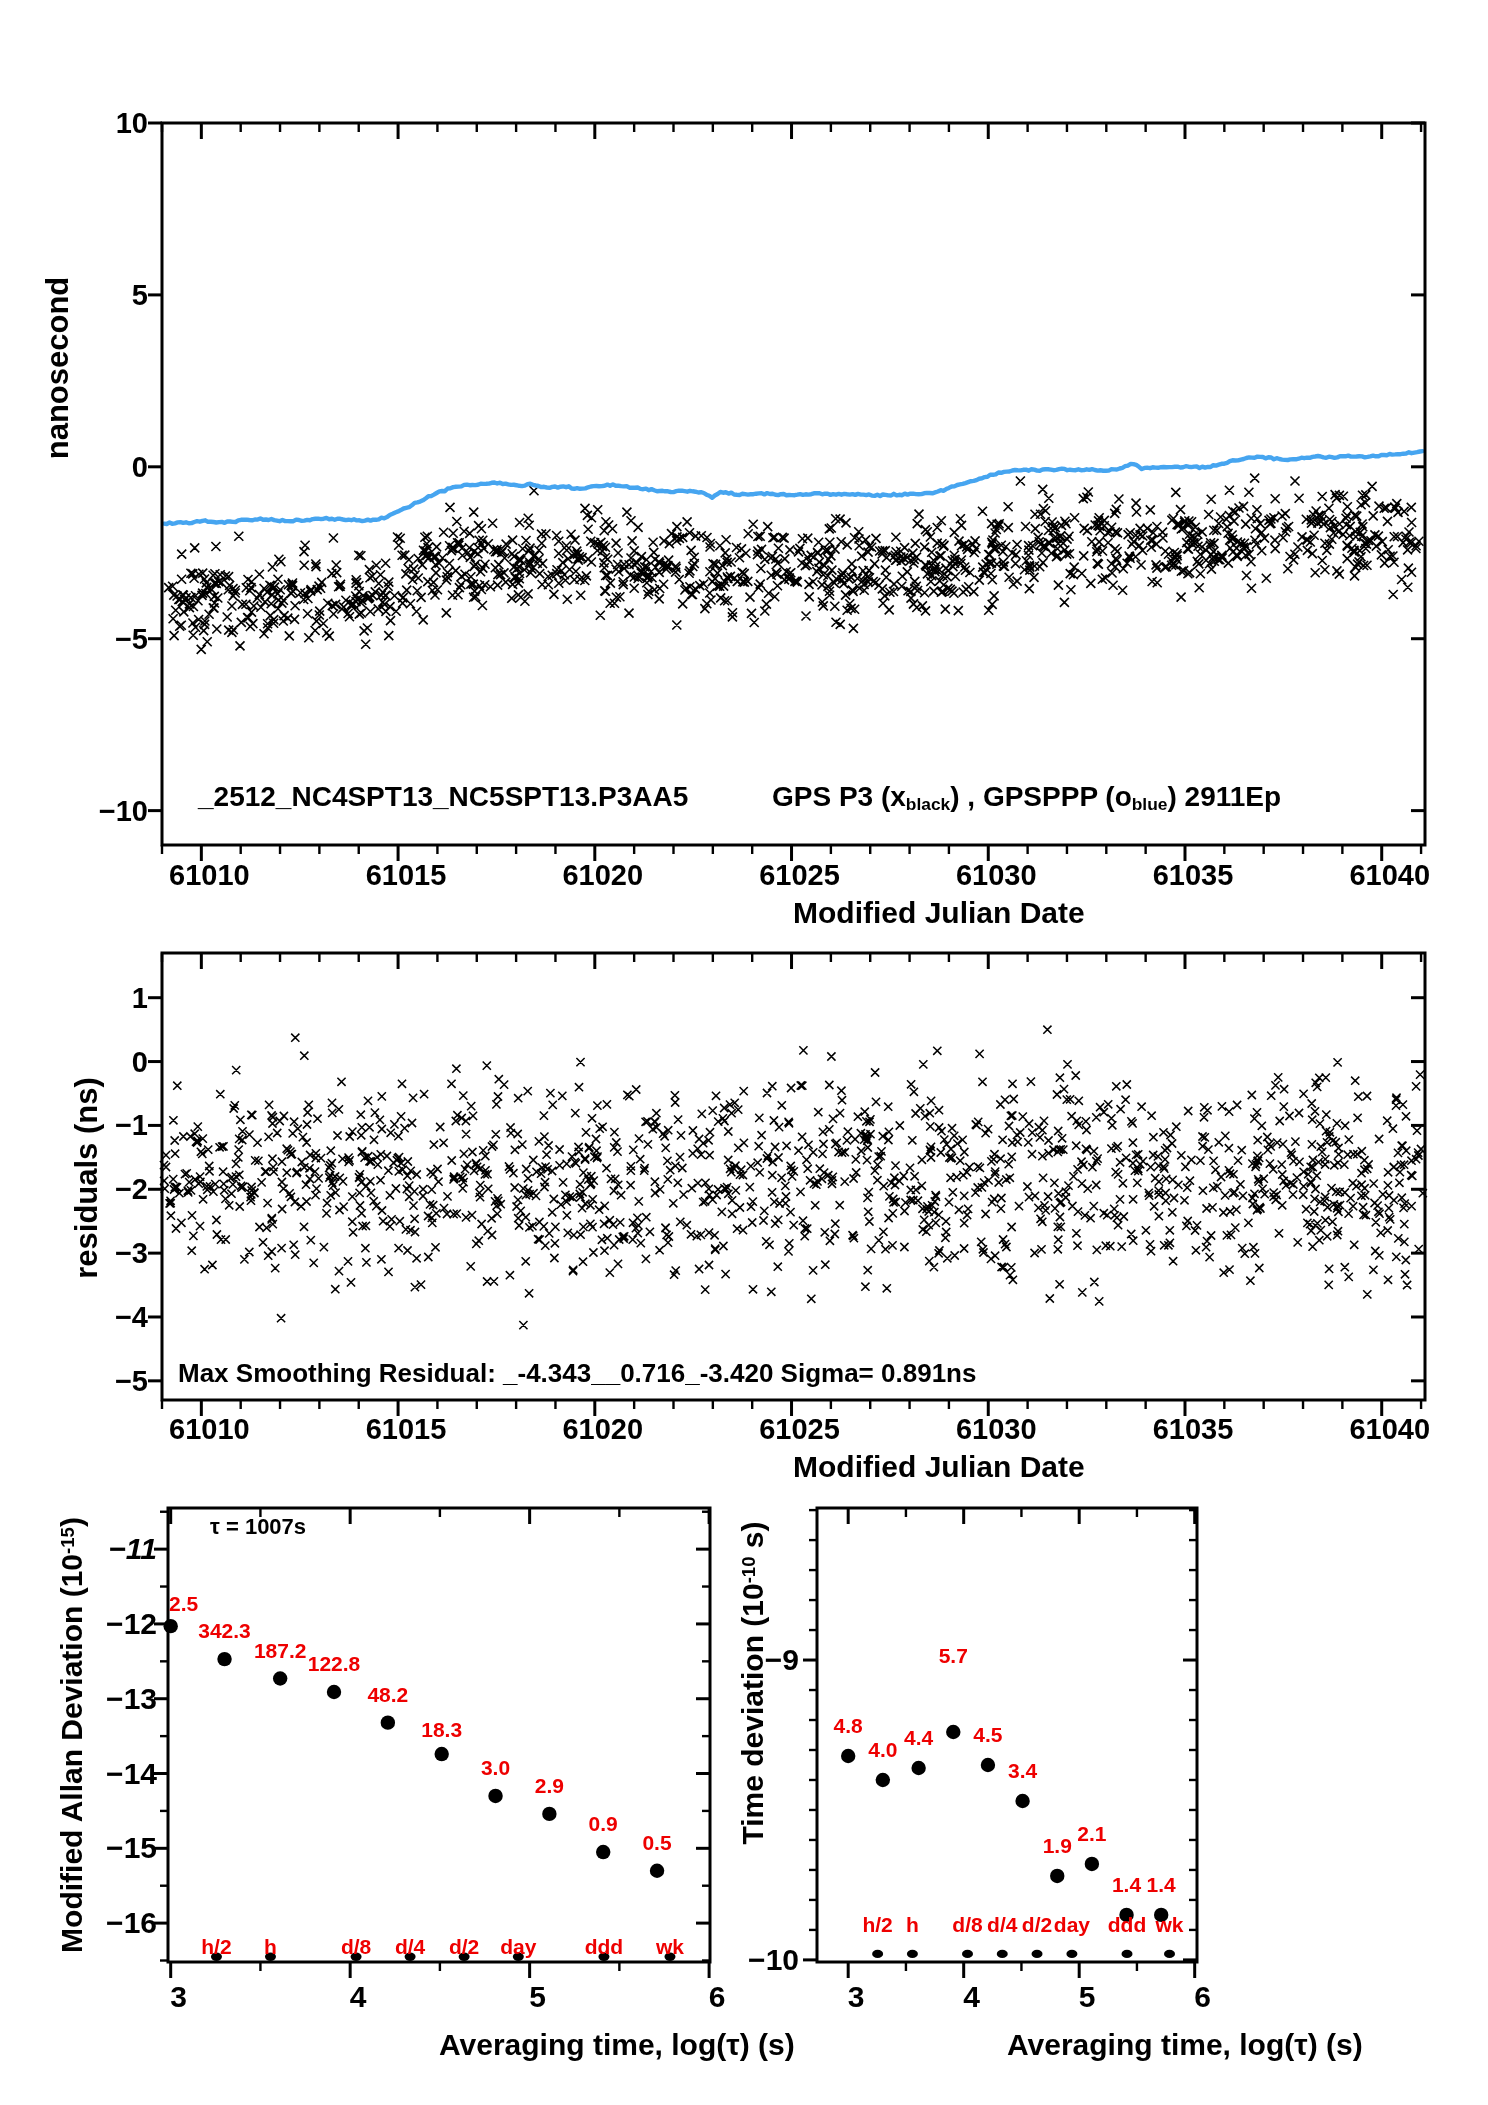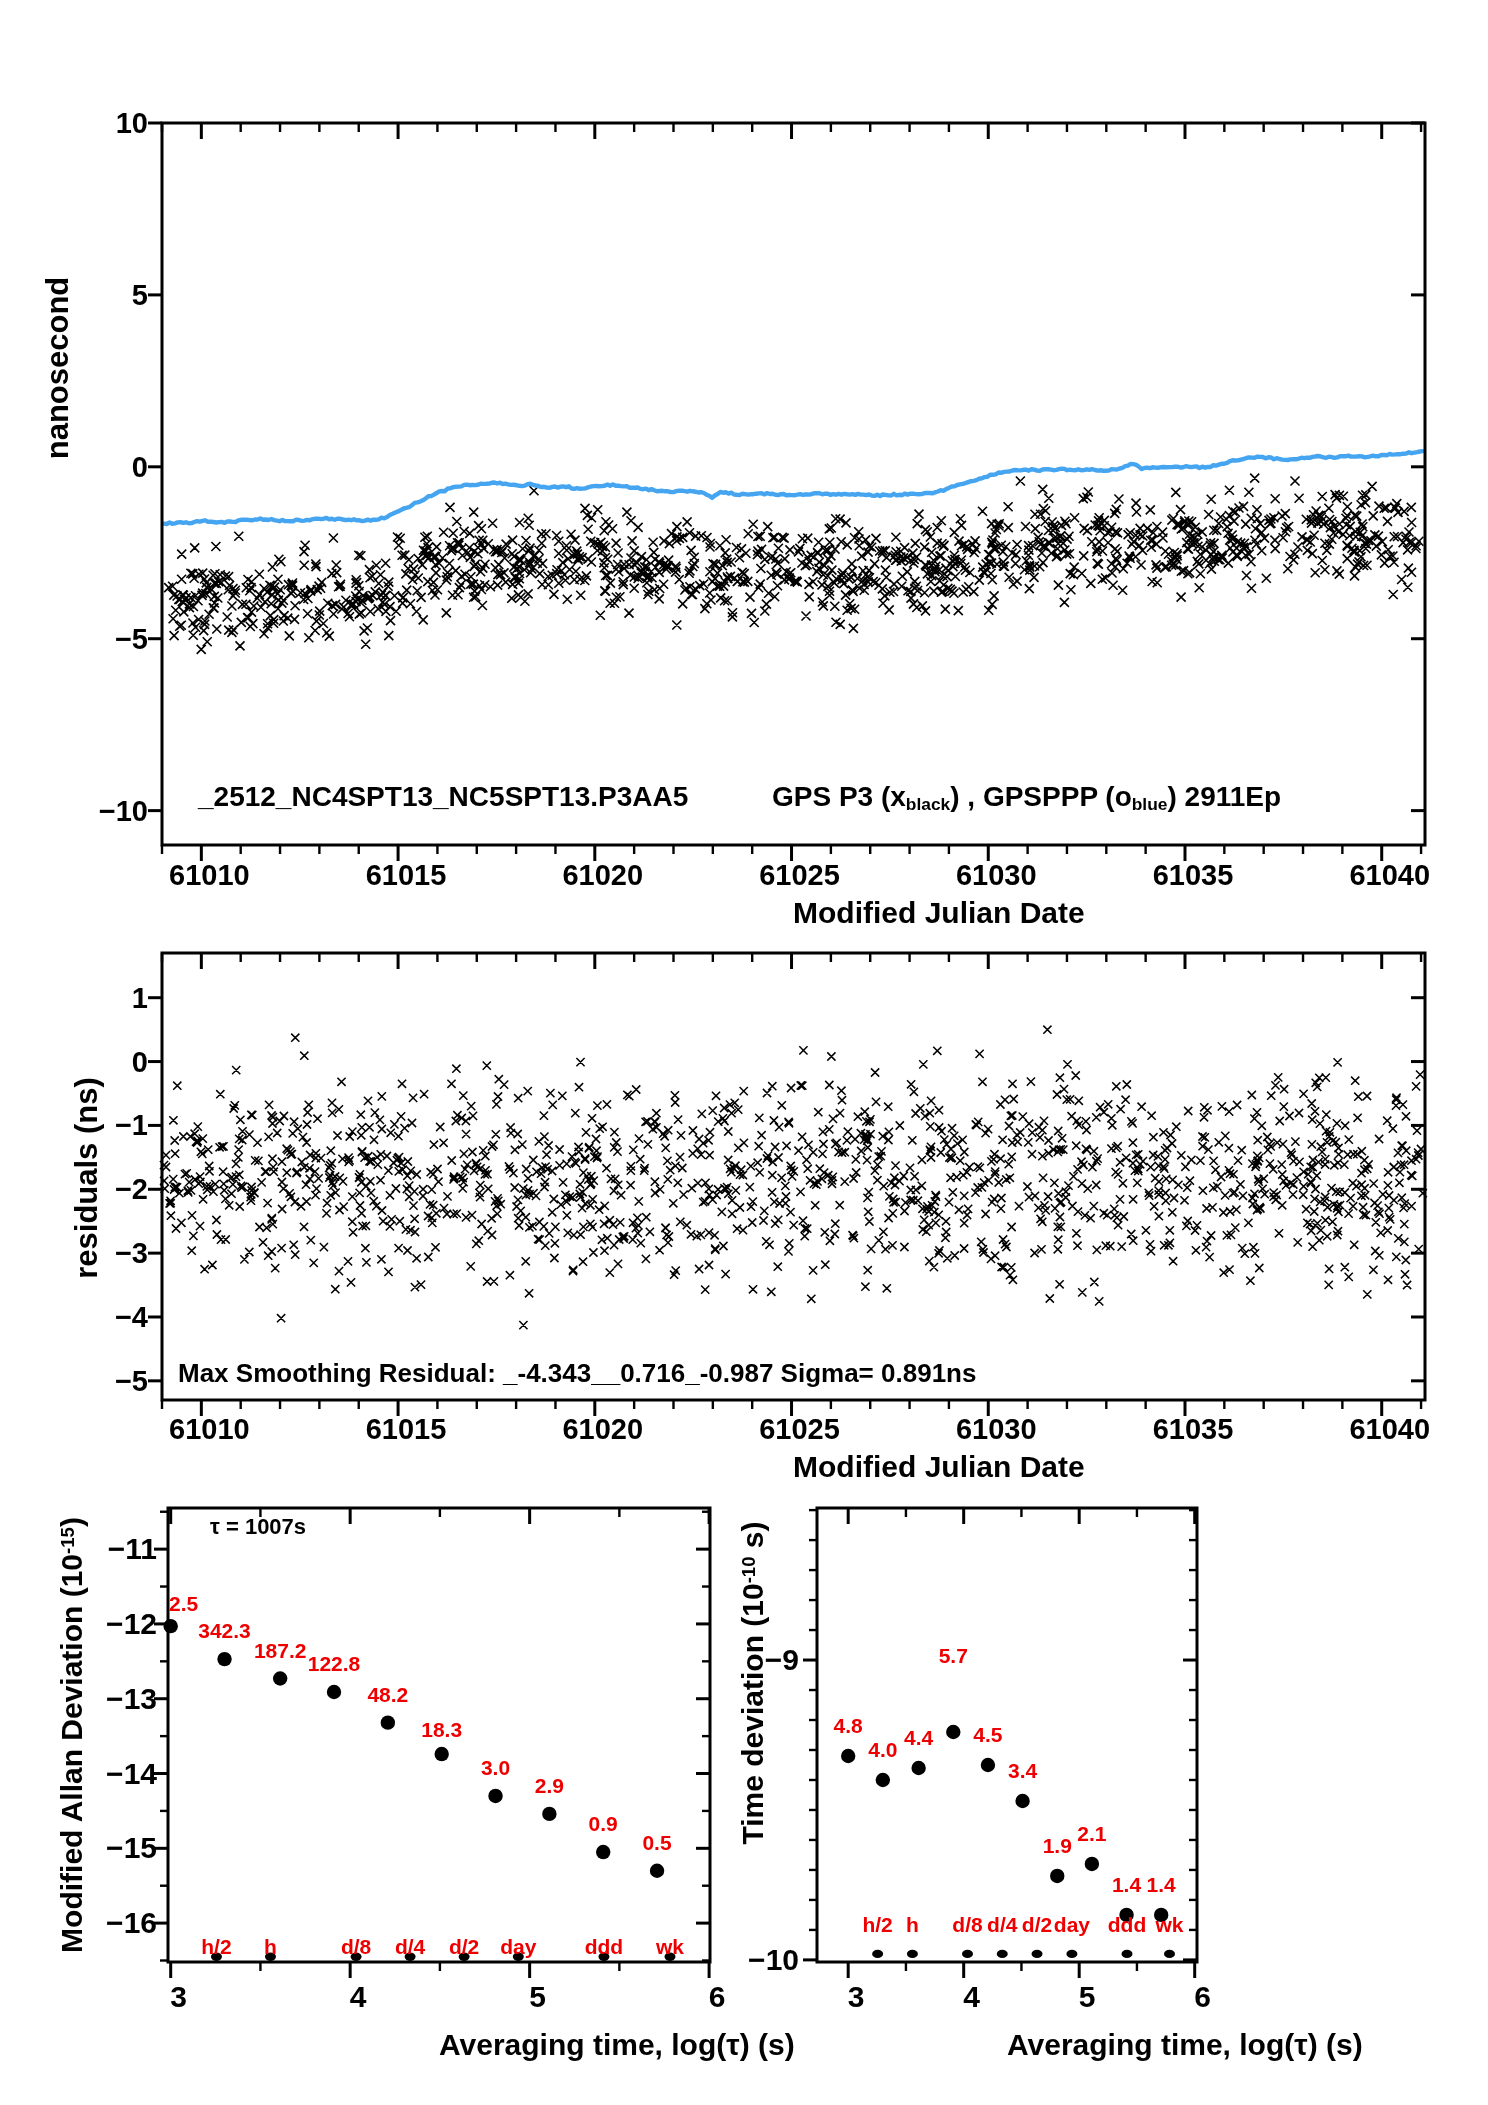--- a/index.html
+++ b/index.html
@@ -312,21 +312,21 @@
       <line x1="1189" y1="1510.0990752972275" x2="1197" y2="1510.0990752972275" stroke="#000" stroke-width="2.4"></line>
     </svg>
 
   <div class="lbl title" style="left:198px;top:783px;">_2512_NC4SPT13_NC5SPT13.P3AA5</div>
   <div class="lbl title" style="left:772px;top:783px;"><span>GPS P3 (x</span><sub>black</sub><span>) ,  GPSPPP (o</span><sub>blue</sub><span>)  2911Ep</span></div>
   <div class="lbl rot" style="left:57px;top:368px;">nanosecond</div>
   <div class="lbl xlabel tick2" style="left:793px;top:898px;font-size:30px;">Modified Julian Date</div>
 
   <div class="lbl rot" style="left:86px;top:1178px;">residuals (ns)</div>
   <div class="lbl xlabel tick2" style="left:793px;top:1452px;font-size:30px;">Modified Julian Date</div>
-  <div class="lbl annot" style="left:178px;top:1360px;">Max Smoothing Residual: _-4.343__0.716_-0.987  Sigma= 0.891ns</div>
+  <div class="lbl annot" style="left:178px;top:1360px;">Max Smoothing Residual: _-4.343__0.716_-3.420  Sigma= 0.891ns</div>
 
   <div class="lbl rot" style="left:72px;top:1735px;font-size:30px;"><span>Modified Allan Deviation (10</span><sup>-15</sup><span>)</span></div>
   <div class="lbl xlabel tick2" style="left:439px;top:2030px;font-size:30px;">Averaging time, log(τ) (s)</div>
   <div class="lbl tau" style="left:210px;top:1516px;">τ = 1007s</div>
 
   <div class="lbl rot" style="left:753px;top:1683px;font-size:30px;"><span>Time deviation (10</span><sup>-10</sup><span> s)</span></div>
   <div class="lbl xlabel tick2" style="left:1007px;top:2030px;font-size:30px;">Averaging time, log(τ) (s)</div>
 
   <div id="labels">
       <div class="lbl tick xt" style="left: 201.346px; top: 861px;">61010</div>
@@ -370,21 +370,21 @@
       <div class="lbl red redc" style="left: 356.085px; top: 1936px;">d/8</div>
       <div class="lbl red redc" style="left: 410.105px; top: 1936px;">d/4</div>
       <div class="lbl red redc" style="left: 464.126px; top: 1936px;">d/2</div>
       <div class="lbl red redc" style="left: 518.326px; top: 1936px;">day</div>
       <div class="lbl red redc" style="left: 603.933px; top: 1936px;">ddd</div>
       <div class="lbl red redc" style="left: 669.978px; top: 1936px;">wk</div>
       <div class="lbl tick2 xt" style="left: 170.692px; top: 1982px;">3</div>
       <div class="lbl tick2 xt" style="left: 350.162px; top: 1982px;">4</div>
       <div class="lbl tick2 xt" style="left: 529.632px; top: 1982px;">5</div>
       <div class="lbl tick2 xt" style="left: 709.103px; top: 1982px;">6</div>
-      <div class="lbl tick2 yt" style="left: 47px; top: 1549.14px; width: 110px;">−11</div>
+      <div class="lbl tick2 yt" style="left: 47px; top: 1549.14px; width: 110px; font-style: italic;">−11</div>
       <div class="lbl tick2 yt" style="left: 47px; top: 1623.93px; width: 110px;">−12</div>
       <div class="lbl tick2 yt" style="left: 47px; top: 1698.72px; width: 110px;">−13</div>
       <div class="lbl tick2 yt" style="left: 47px; top: 1773.52px; width: 110px;">−14</div>
       <div class="lbl tick2 yt" style="left: 47px; top: 1848.31px; width: 110px;">−15</div>
       <div class="lbl tick2 yt" style="left: 47px; top: 1923.11px; width: 110px;">−16</div>
       <div class="lbl red redc" style="left: 848.185px; top: 1714.99px;">4.8</div>
       <div class="lbl red redc" style="left: 882.836px; top: 1738.98px;">4.0</div>
       <div class="lbl red redc" style="left: 918.641px; top: 1726.99px;">4.4</div>
       <div class="lbl red redc" style="left: 953.292px; top: 1645px;">5.7</div>
       <div class="lbl red redc" style="left: 987.942px; top: 1723.99px;">4.5</div>

